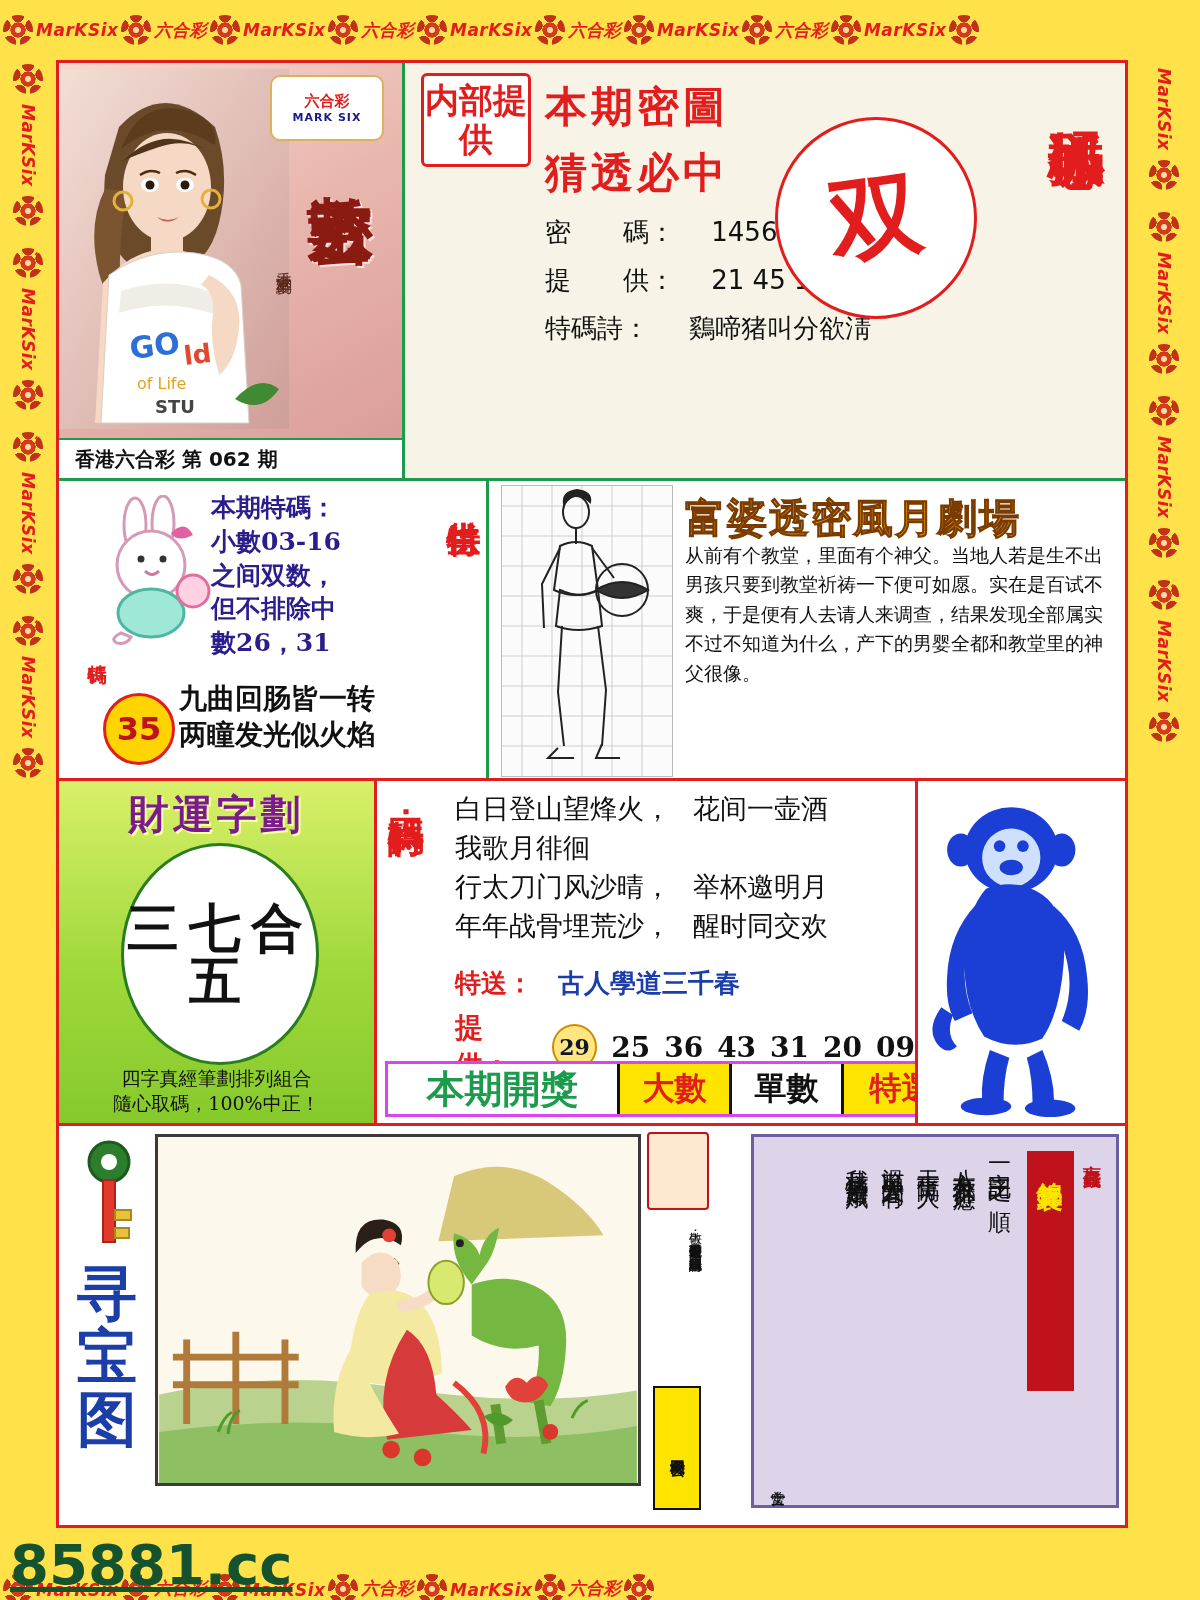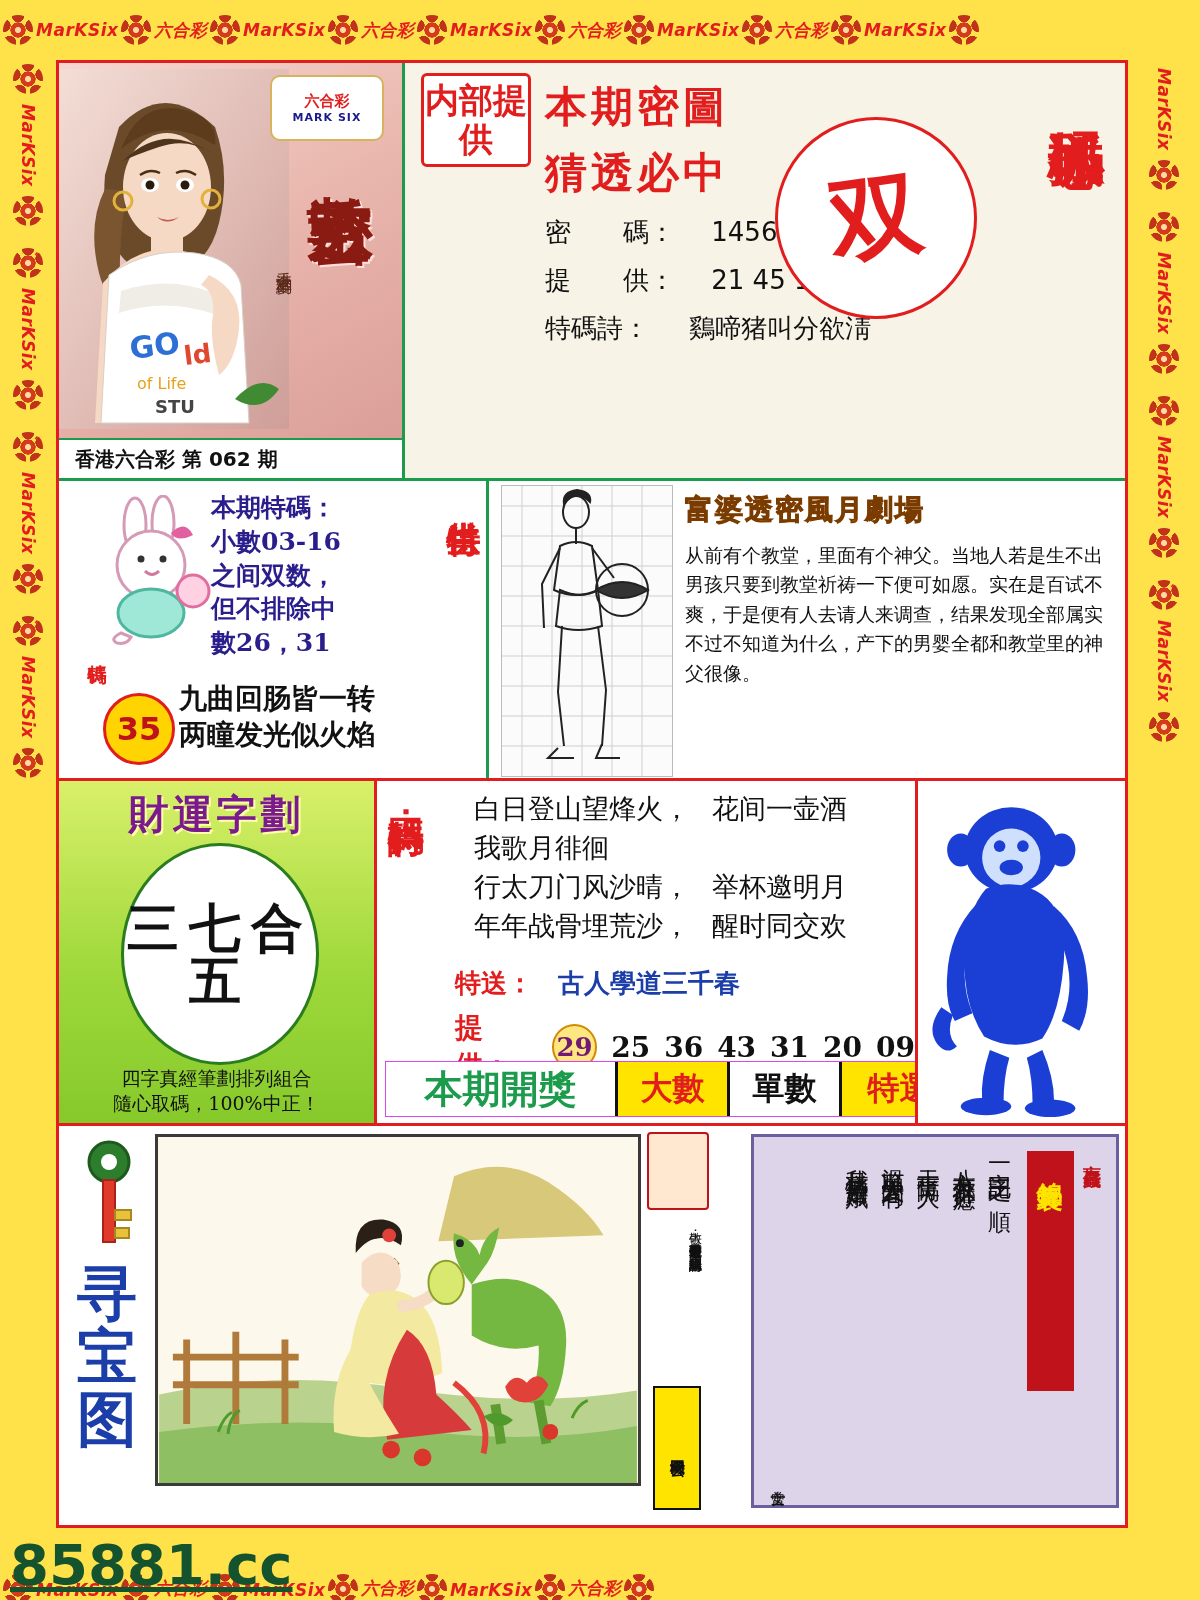--- a/index.html
+++ b/index.html
@@ -149,21 +149,21 @@
     font-family:"DejaVu Serif","Liberation Serif",serif;line-height:1.3;font-weight:bold;
   }
   .shengxiao{
     position:absolute;right:4px;top:14px;writing-mode:vertical-rl;
     font-size:34px;font-weight:bold;color:#e21d1d;line-height:1.1;
     font-family:"DejaVu Serif","Liberation Serif",serif;
   }
   .b2-right{flex:1;position:relative;background:#fff;}
   .lady{position:absolute;left:12px;top:4px;width:170px;height:290px;border:1px solid #bbb;background:#fbfbfb;}
   .story-title{
-    position:absolute;left:196px;top:10px;font-size:28px;font-weight:bold;color:#f0a500;
+    position:absolute;left:196px;top:10px;font-size:40px;font-weight:bold;color:#f0a500;
     -webkit-text-stroke:1px #7a3b00;font-family:"DejaVu Serif","Liberation Serif",serif;letter-spacing:2px;
   }
   .story-body{
     position:absolute;left:196px;top:60px;width:420px;font-size:19px;line-height:1.55;color:#111;
     font-family:"DejaVu Serif","Liberation Serif",serif;
   }
 
   
   .band3{display:flex;height:345px;border-bottom:3px solid #e21d1d;box-sizing:border-box;}
   .b3-left{
@@ -190,42 +190,42 @@
     font-size:19px;color:#111;line-height:1.35;font-family:"DejaVu Serif","Liberation Serif",serif;
   }
   .b3-mid{flex:1;position:relative;background:#fff;}
   .tmsy{
     position:absolute;left:10px;top:10px;writing-mode:vertical-rl;
     font-size:36px;font-weight:bold;color:#e21d1d;line-height:1.08;
     font-family:"DejaVu Serif","Liberation Serif",serif;
   }
   .poem-grid{
     position:absolute;left:78px;top:8px;width:480px;
-    font-family:"DejaVu Serif","Liberation Serif",serif;font-size:27px;color:#111;line-height:1.45;margin-left:19px;
+    font-family:"DejaVu Serif","Liberation Serif",serif;font-size:27px;color:#111;line-height:1.45;
   }
   .poem-row{display:flex;gap:22px;}
   .poem-row span{white-space:nowrap;}
   .tesong{
     position:absolute;left:78px;top:185px;font-size:26px;font-weight:bold;
     font-family:"DejaVu Serif","Liberation Serif",serif;
   }
   .tesong .lab{color:#e21d1d;}
   .tesong .val{color:#1b3ea8;}
   .tigong{
     position:absolute;left:78px;top:228px;font-size:28px;font-weight:bold;color:#111;
     font-family:"DejaVu Serif","Liberation Serif",serif;display:flex;align-items:center;gap:14px;
   }
   .tigong .lab{color:#e21d1d;}
   .numball{
     display:inline-flex;align-items:center;justify-content:center;
-    width:42px;height:42px;border-radius:50%;border:2px solid #d08c00;background:#ffe681;color:#701a75;font-size:26px;
+    width:42px;height:42px;border-radius:50%;border:2px solid #d08c00;background:#ffe681;color:#0f172a;font-size:22px;
   }
   .resultbar{
     position:absolute;left:8px;bottom:6px;width:672px;height:56px;
-    display:flex;border:1px solid #d946ef;box-sizing:border-box;background:#a16207;
+    display:flex;border:3px solid #d946ef;box-sizing:border-box;background:#a16207;
   }
   .rb-cell{display:flex;align-items:center;justify-content:center;font-weight:bold;
     font-family:"DejaVu Serif","Liberation Serif",serif;border-right:3px solid #111;box-sizing:border-box;}
   .rb1{width:232px;font-size:38px;color:#1b9b4b;background:#fff;}
   .rb2{width:112px;font-size:32px;color:#e21d1d;background:#ffe400;}
   .rb3{width:112px;font-size:32px;color:#111;background:#fff;}
   .rb4{width:118px;font-size:32px;color:#e21d1d;background:#ffe400;}
   .rb5{flex:1;font-size:40px;color:#1b9b4b;background:#fff;border-right:none;}
   .b3-right{
     width:210px;border-left:3px solid #e21d1d;box-sizing:border-box;background:#fff;position:relative;

